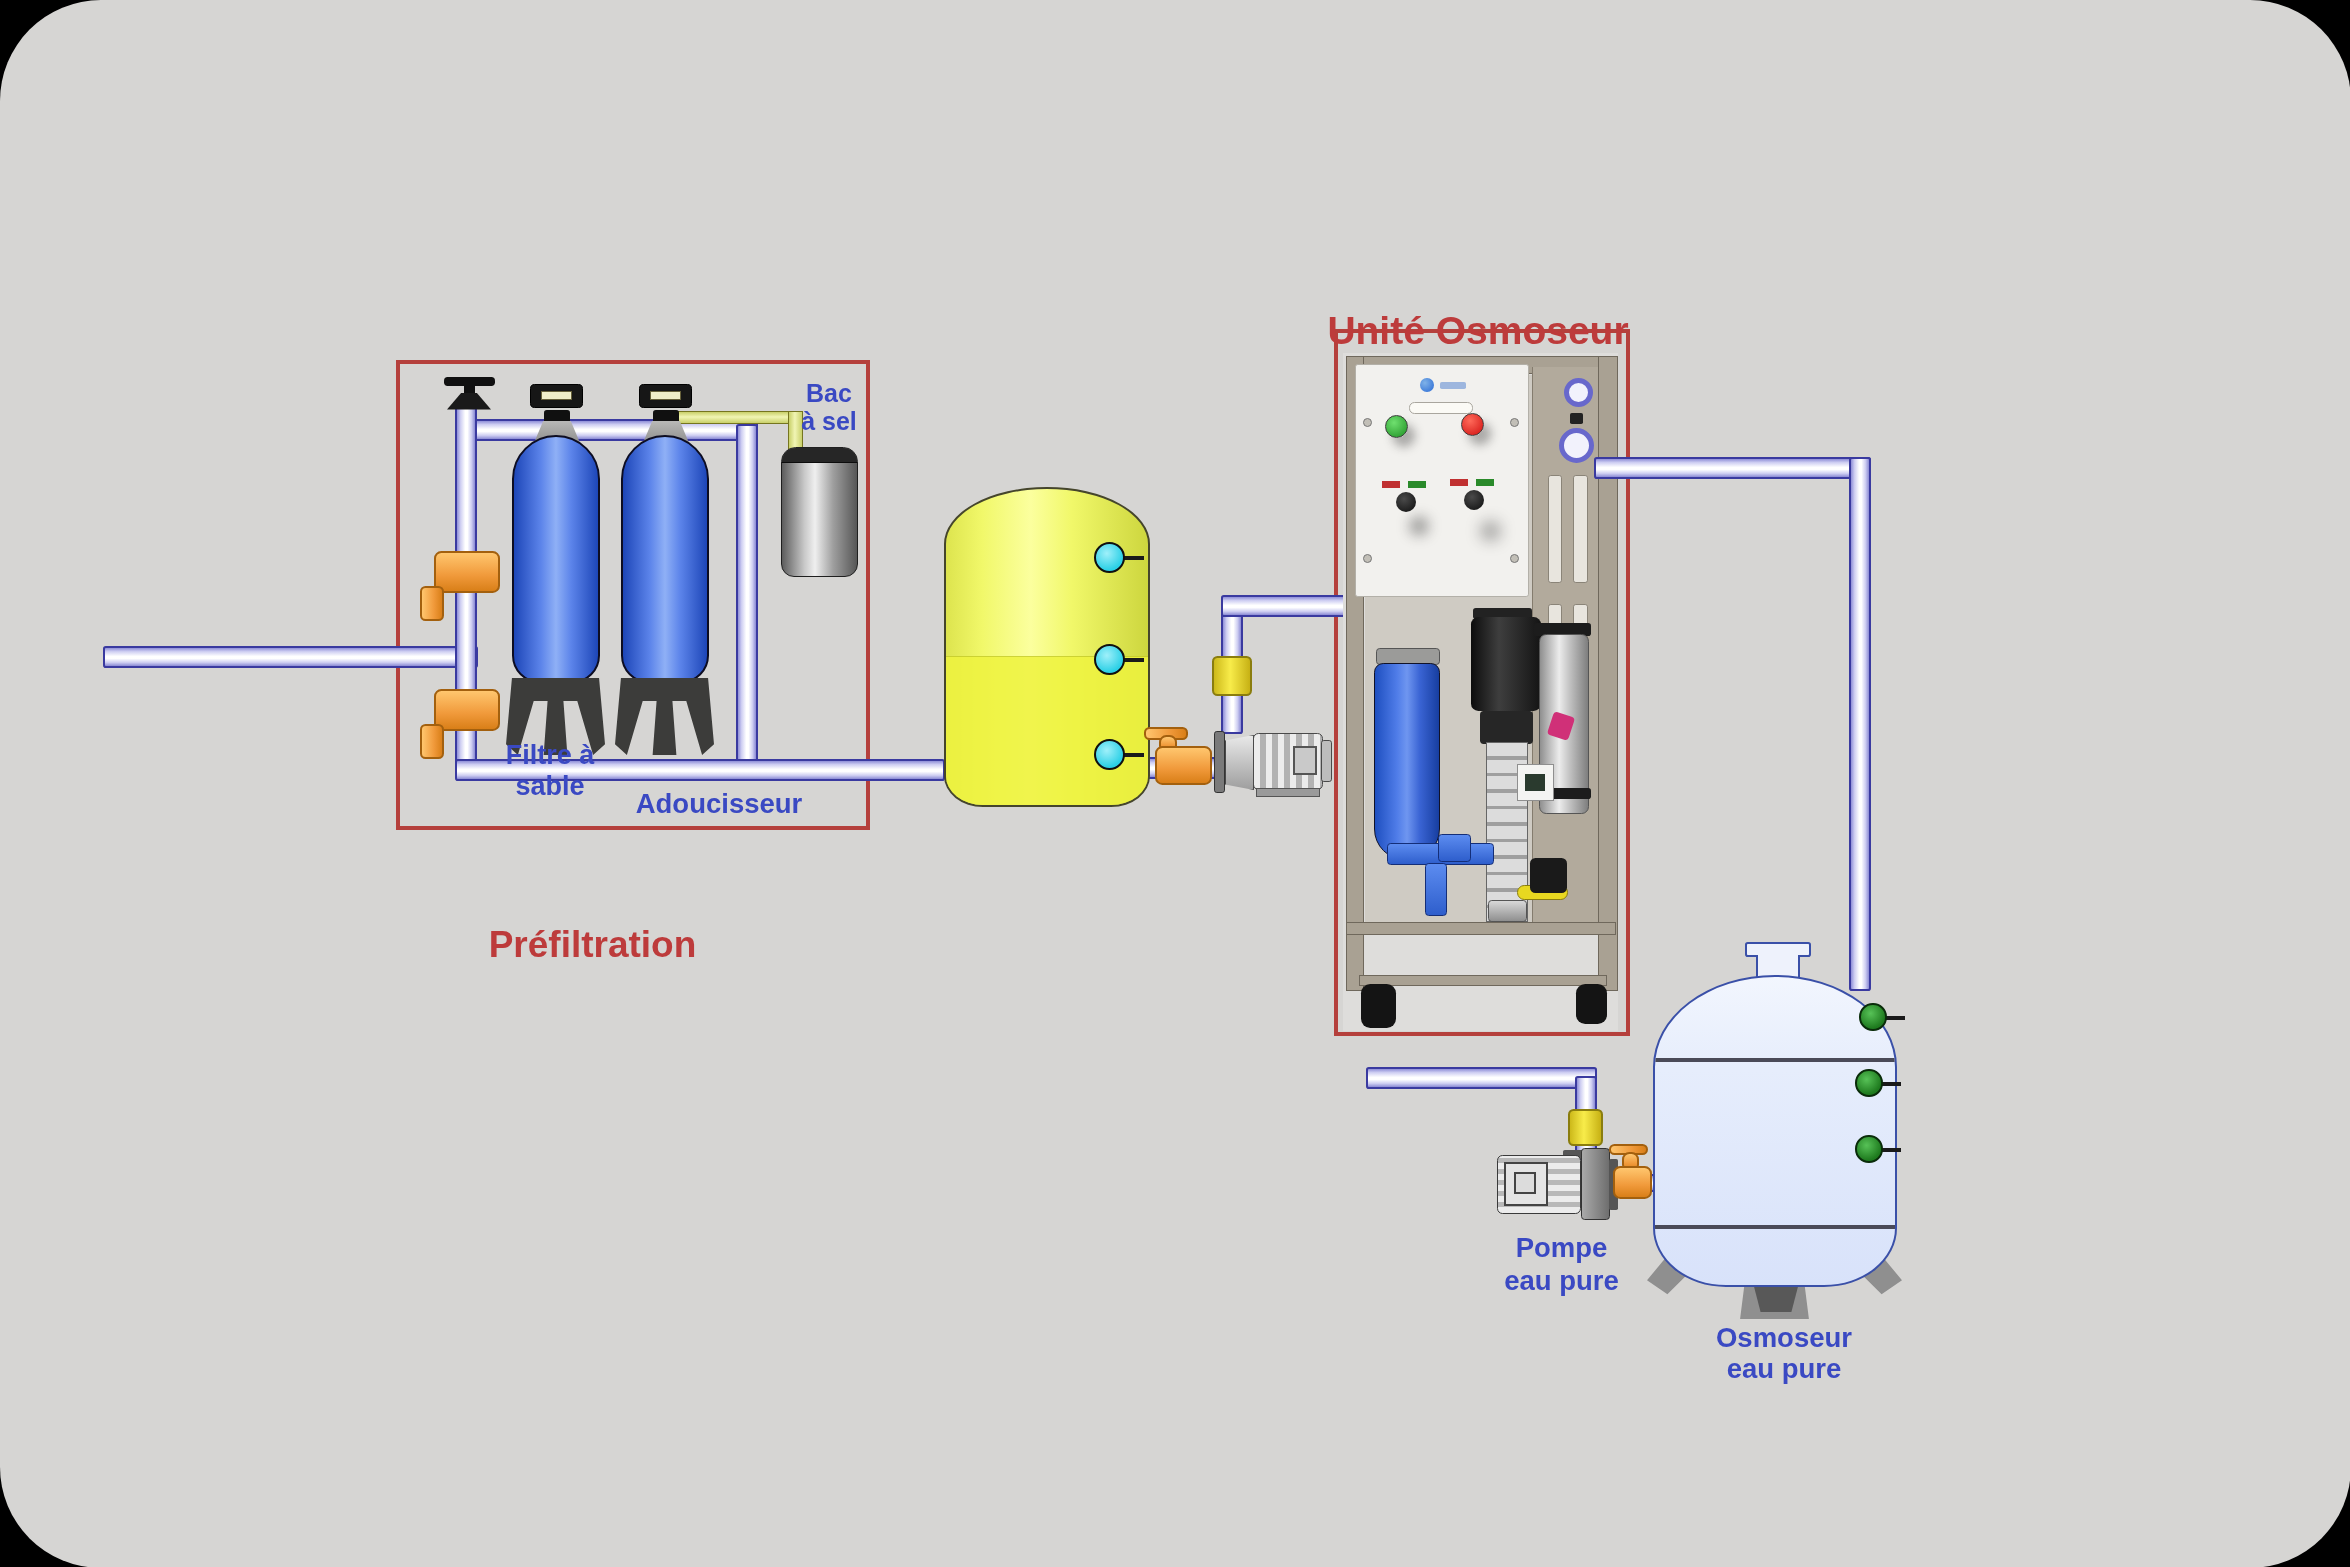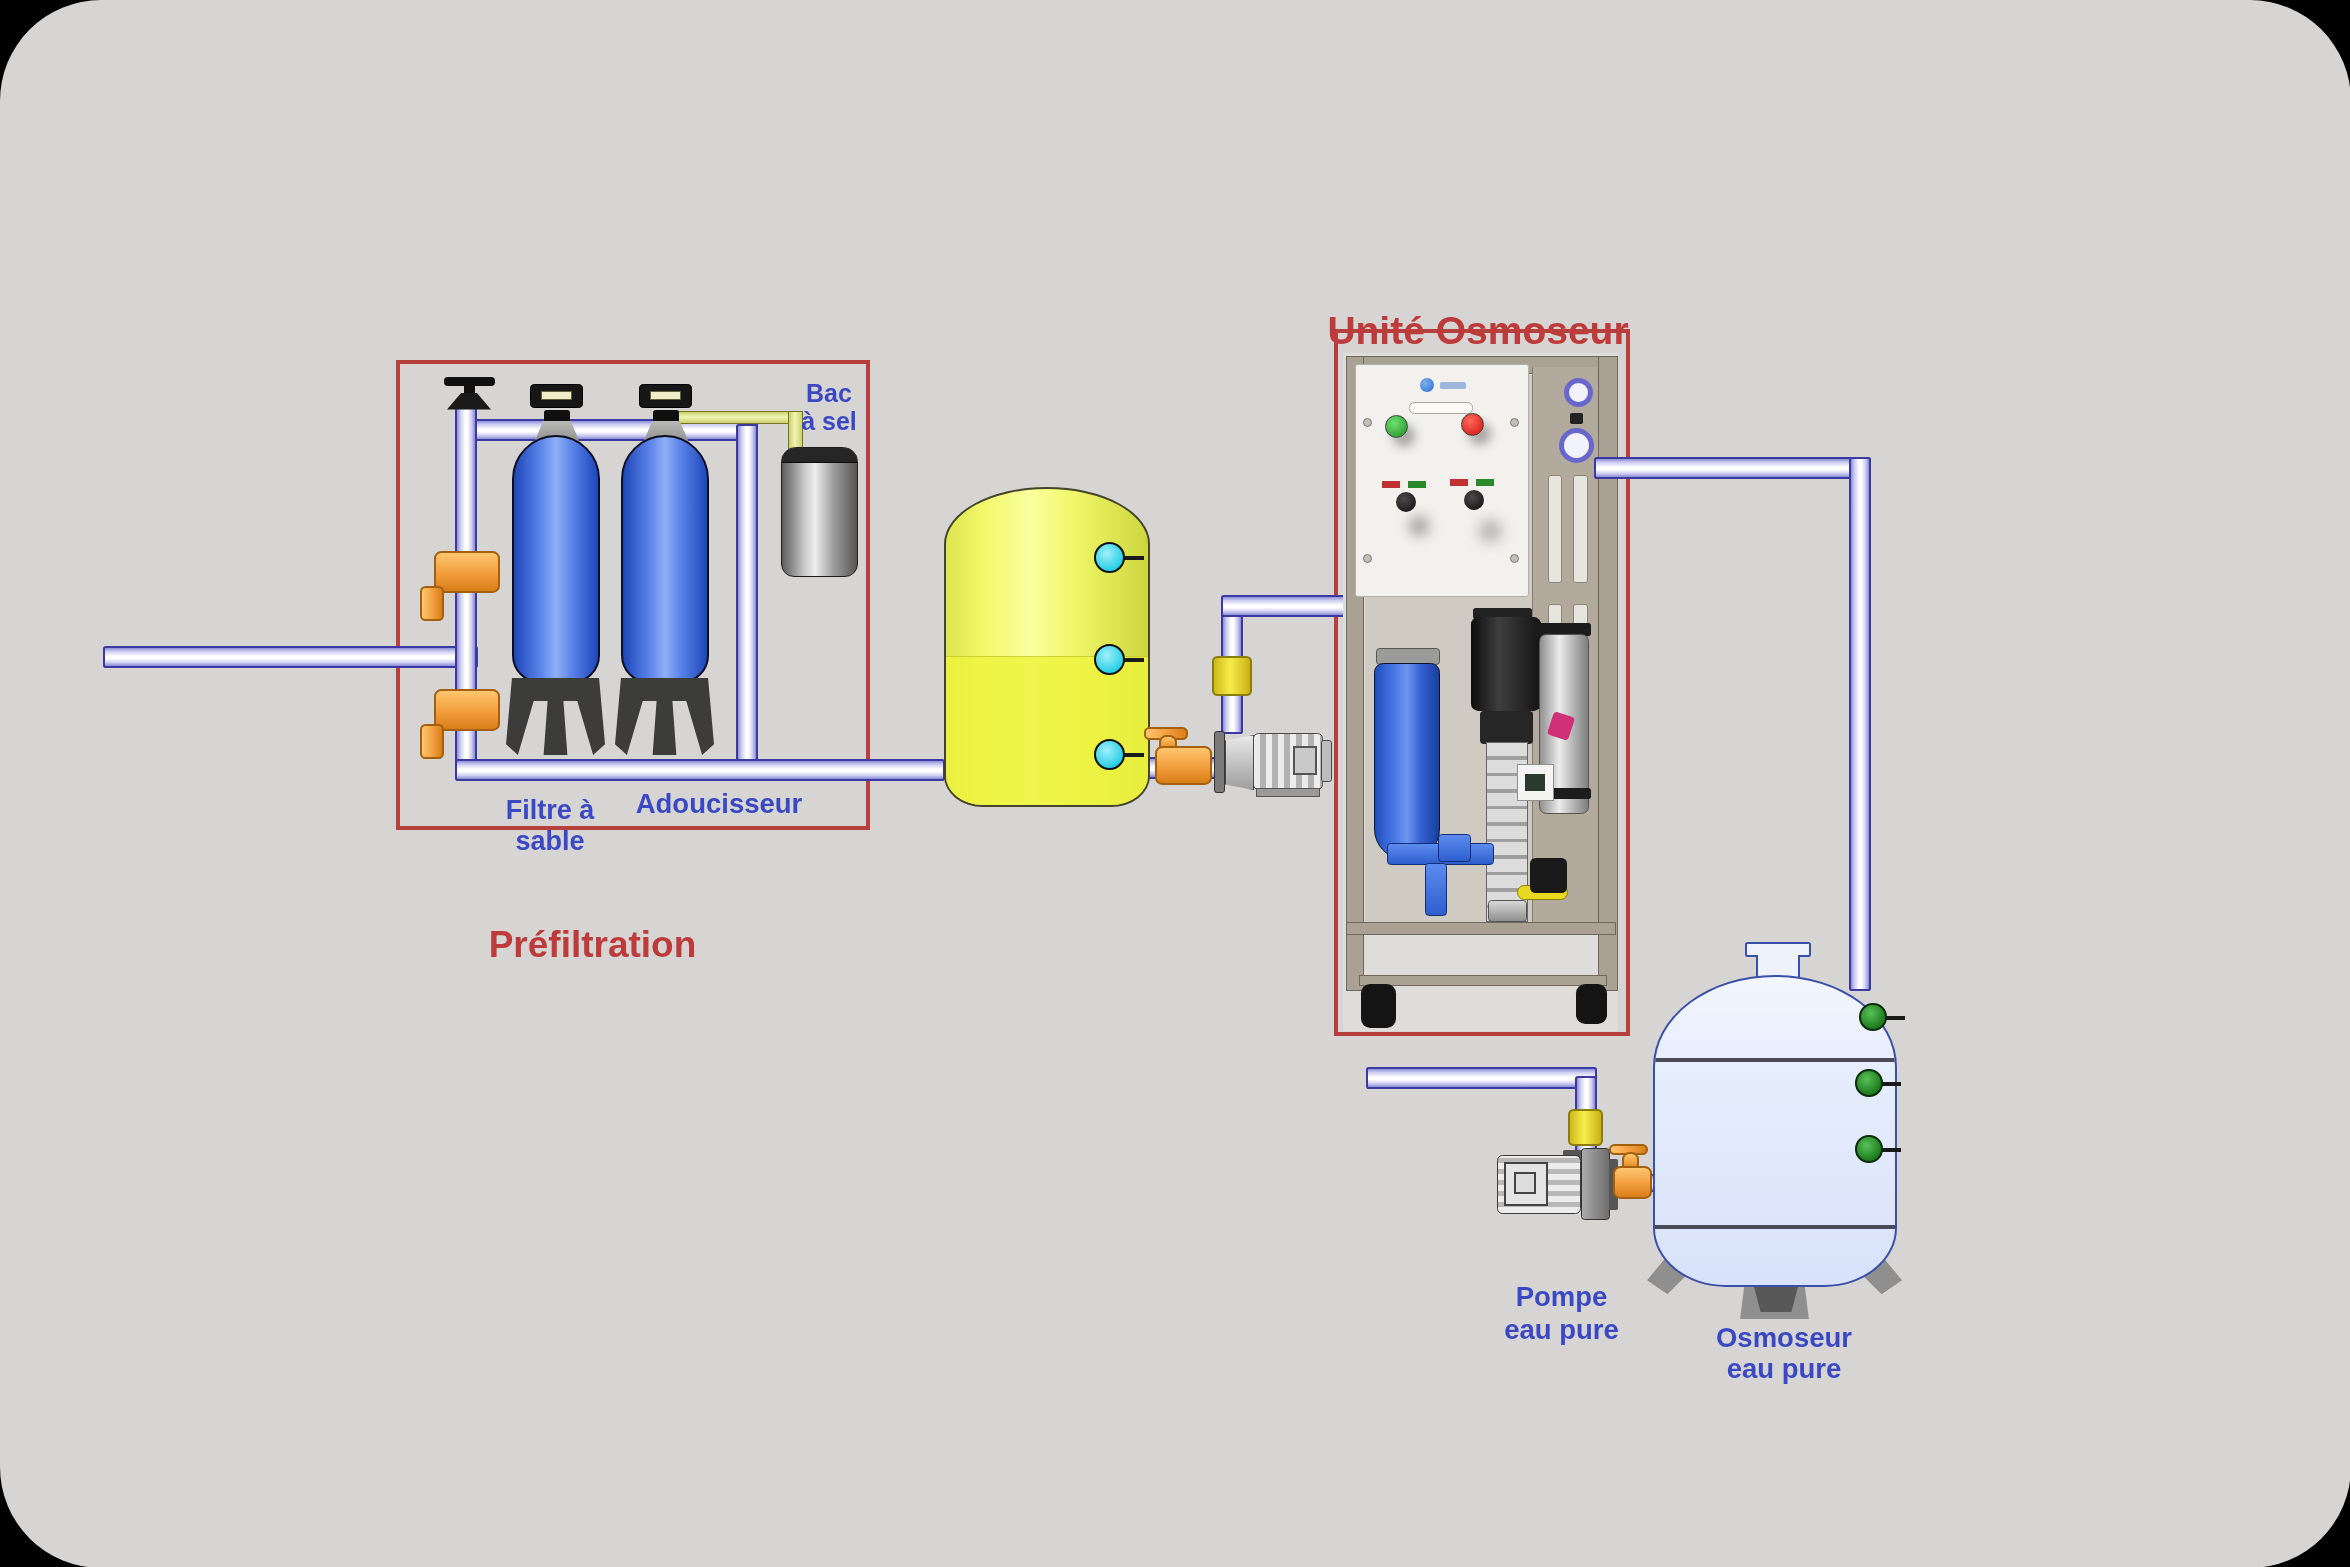--- a/index.html
+++ b/index.html
@@ -106,21 +106,21 @@
   <div class="abs" style="left:1225px;top:735px;width:29px;height:55px;background:linear-gradient(180deg,#e8e8e8,#9f9f9f);border:1.8px solid #4a4a4a;clip-path:polygon(0 10%,100% 0,100% 100%,0 90%);"></div>
   <div class="abs" style="left:1253px;top:733px;width:70px;height:57px;border:1.8px solid #4a4a4a;border-radius:5.5px;background:repeating-linear-gradient(90deg,#ececec 0 6.4px,#b2b2b2 6.4px 12px);"></div>
   <div class="abs" style="left:1293px;top:746px;width:24px;height:29px;background:#c9c9c9;border:2.8px double #555;"></div>
   <div class="abs" style="left:1321px;top:740px;width:11px;height:42px;background:#bdbdbd;border:1.8px solid #4a4a4a;border-radius:2.8px;"></div>
   <div class="abs" style="left:1256px;top:788px;width:64px;height:9.2px;background:#9a9a9a;border:0.9px solid #555;"></div>
   <div class="abs" style="left:1212px;top:656px;width:40px;height:40px;background:linear-gradient(90deg,#cdb91a,#f8ec4a 45%,#c7b114);border:2.8px solid #8a7d0e;border-radius:5.5px;"></div>
 
   <div class="abs lred" style="left:455px;top:876px;width:275px;font-size:37px;">Préfiltration</div>
   <div class="abs lred" style="left:1322px;top:261px;width:312px;font-size:39px;">Unité Osmoseur</div>
 
-  <div class="abs lblue" style="left:495px;top:795px;width:110px;font-size:27px;line-height:31px;">
+  <div class="abs lblue" style="left:495px;top:740px;width:110px;font-size:27px;line-height:31px;">
     <div>Filtre à</div>
     <div>sable</div>
   </div>
   <div class="abs lblue" style="left:634px;top:788px;width:170px;font-size:27.5px;">Adoucisseur</div>
   <div class="abs lblue" style="left:787px;top:380px;width:84px;font-size:25px;line-height:27.5px;">
     <div>Bac</div>
     <div>à sel</div>
   </div>
 
   <div class="abs" style="left:1343px;top:353px;width:275px;height:678px;background:#dedddb;"></div>
@@ -208,21 +208,21 @@
     <div class="abs" style="left:0;top:81px;width:100%;height:3.7px;background:#4a4a58;"></div>
     <div class="abs" style="left:0;top:248px;width:100%;height:3.7px;background:#4a4a58;"></div>
   </div>
   <div class="abs tick" style="left:1883px;top:1016px;width:22px;height:3.7px;"></div>
   <div class="abs tick" style="left:1879px;top:1082px;width:22px;height:3.7px;"></div>
   <div class="abs tick" style="left:1879px;top:1148px;width:22px;height:3.7px;"></div>
   <div class="abs sgreen" style="left:1859px;top:1003px;width:27.5px;height:27.5px;"></div>
   <div class="abs sgreen" style="left:1855px;top:1069px;width:27.5px;height:27.5px;"></div>
   <div class="abs sgreen" style="left:1855px;top:1135px;width:27.5px;height:27.5px;"></div>
 
-  <div class="abs lblue" style="left:1497px;top:1280px;width:129px;font-size:27.5px;line-height:33px;">
+  <div class="abs lblue" style="left:1497px;top:1231px;width:129px;font-size:27.5px;line-height:33px;">
     <div>Pompe</div>
     <div>eau pure</div>
   </div>
   <div class="abs lblue" style="left:1706px;top:1322px;width:156px;font-size:27.5px;line-height:31px;">
     <div>Osmoseur</div>
     <div>eau pure</div>
   </div>
 
 </div>
 

